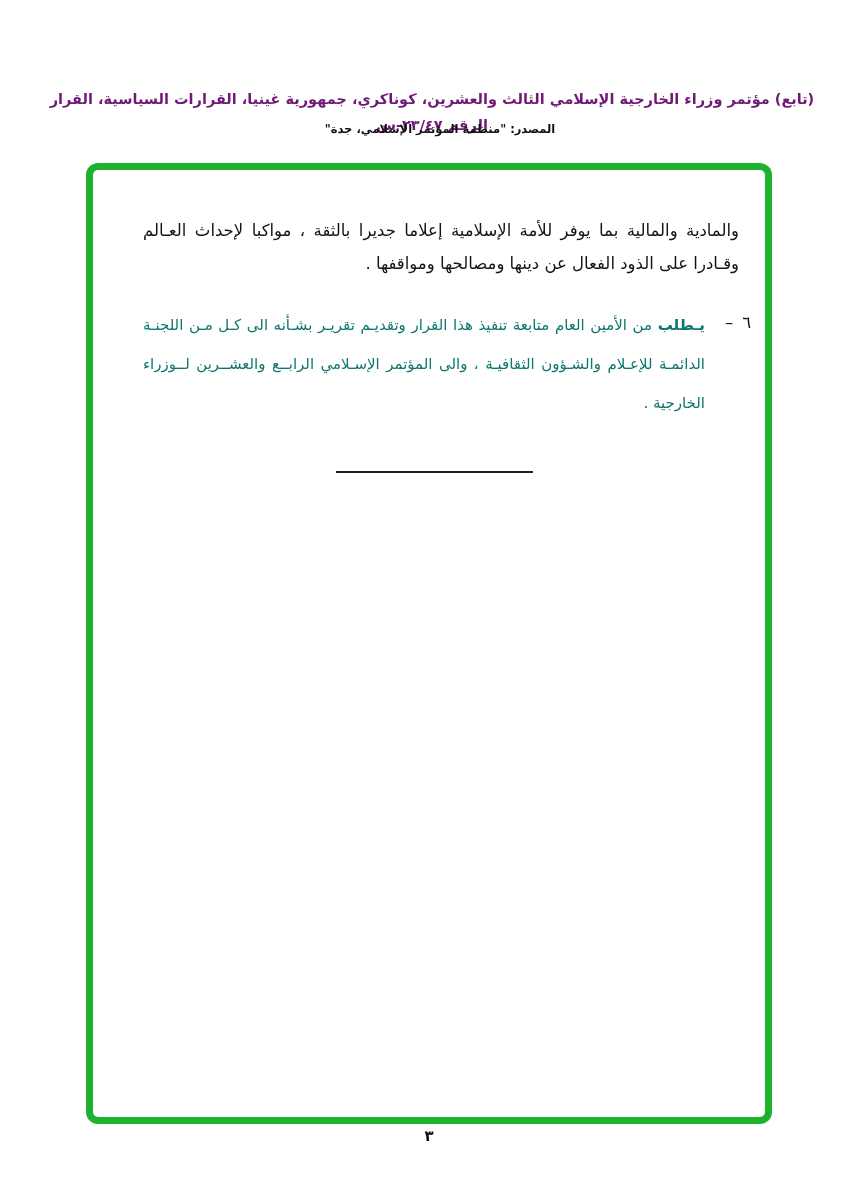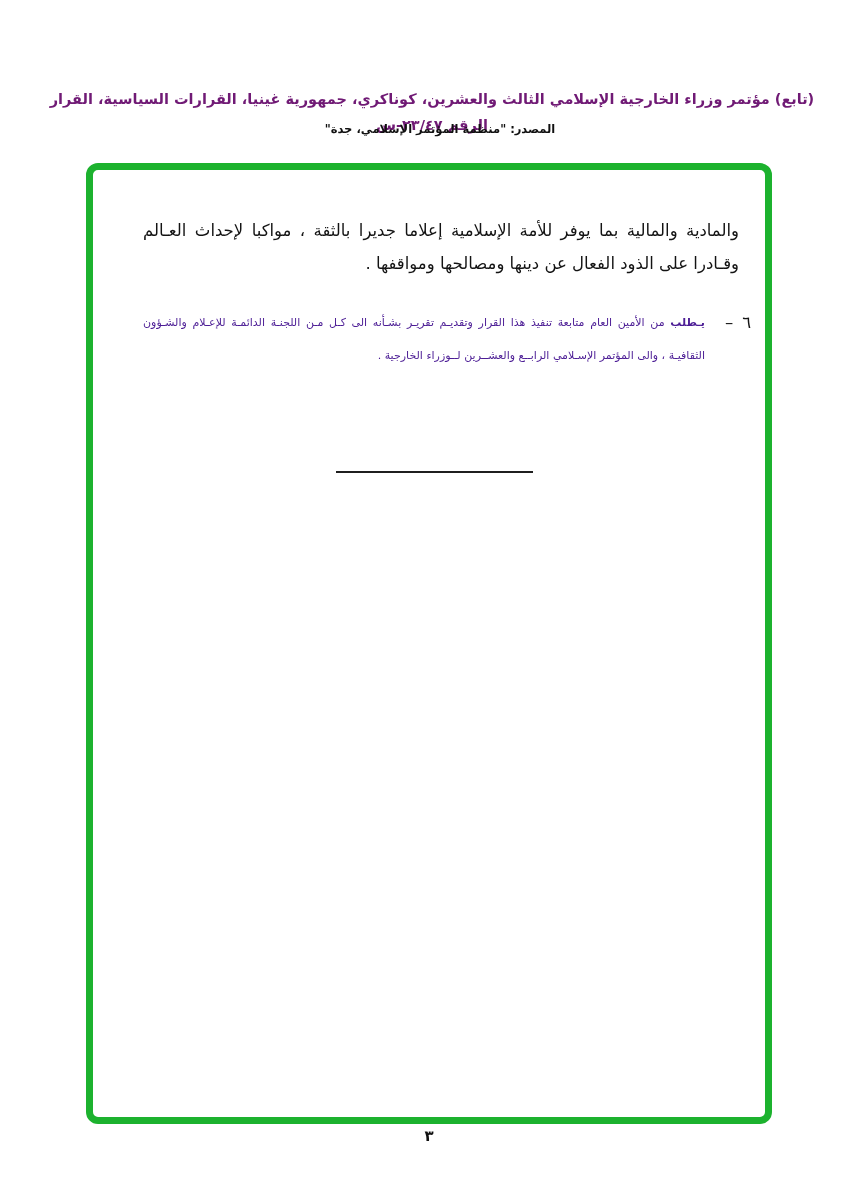--- a/index.html
+++ b/index.html
@@ -53,23 +53,23 @@
     flex: 0 0 46px;
     display: flex;
     gap: 9px;
     font-size: 16.5px;
     line-height: 33px;
     white-space: nowrap;
   }
   .item6 .body {
     flex: 1;
     text-align: justify;
-    font-size: 11px;
-    line-height: 33px;
-    color: #4c1d95;
+    font-size: 15px;
+    line-height: 39px;
+    color: #0f766e;
   }
   .item6 .body b { font-weight: bold; }
   .divider {
     position: absolute;
     top: 301px; left: 243px;
     width: 197px; height: 0;
     border-top: 2px solid #1f1f1f;
   }
   .pagenum {
     position: absolute; top: 1127px; left: 0; right: 0;

